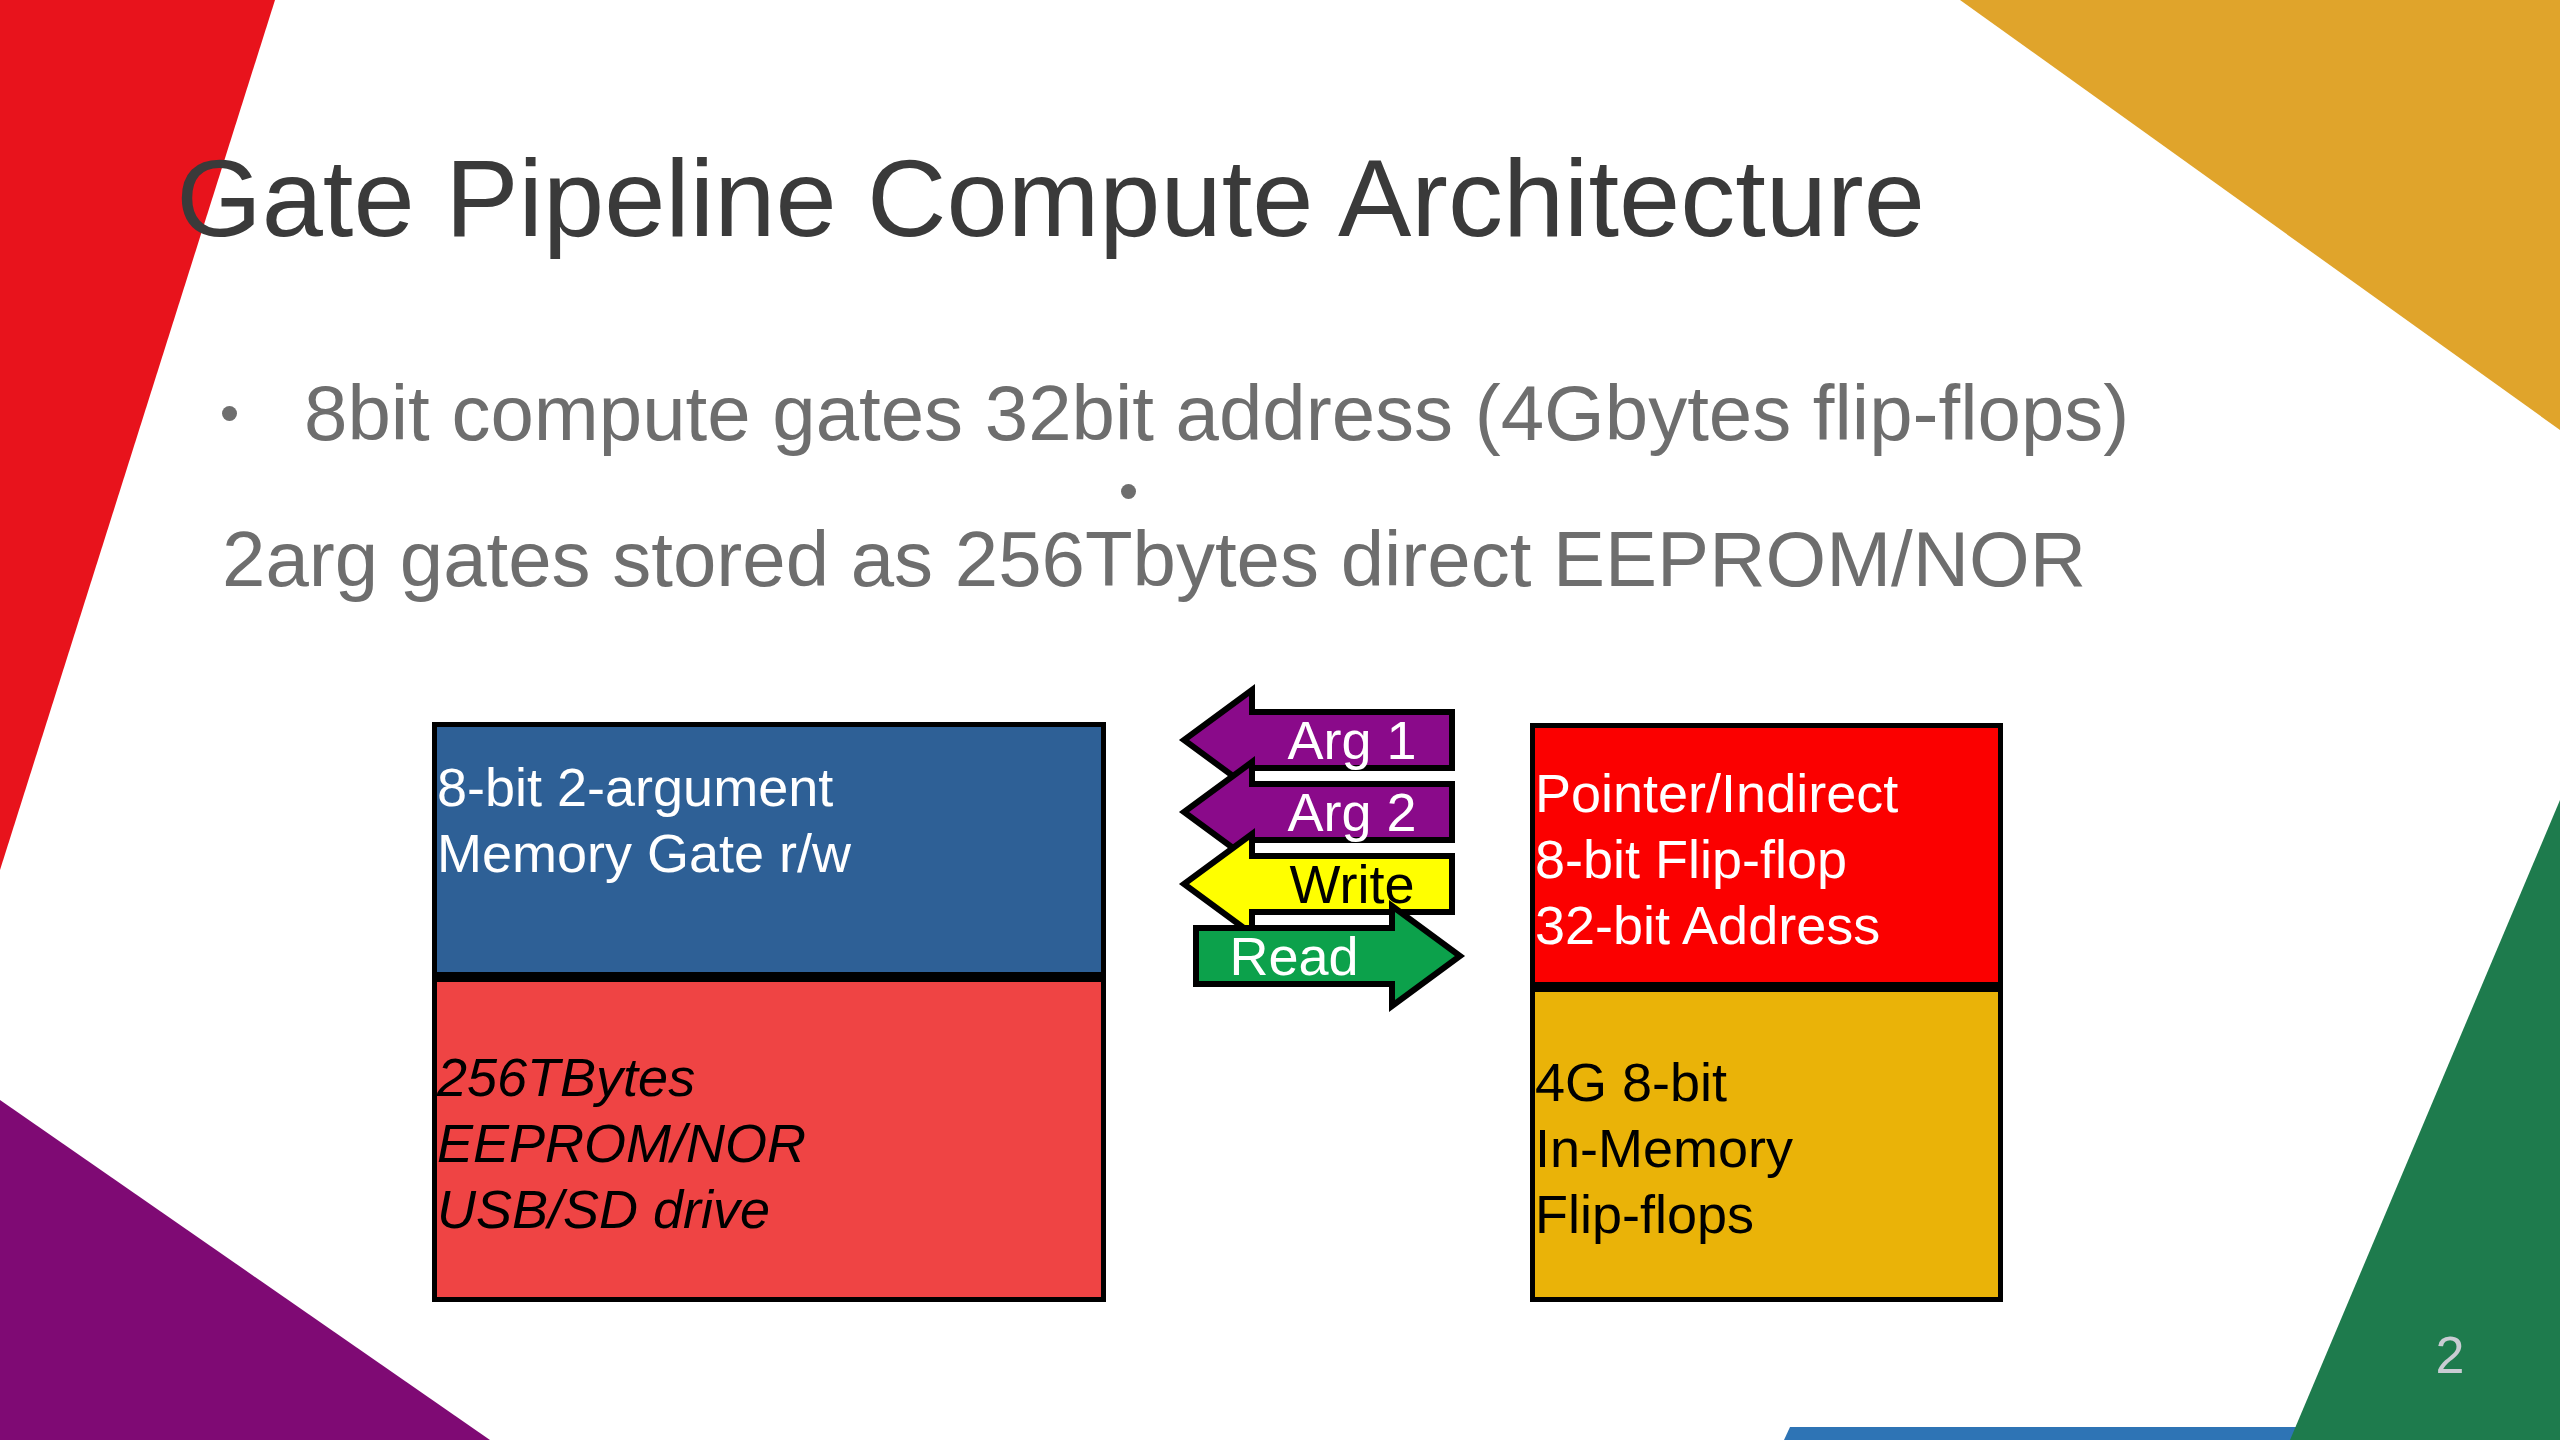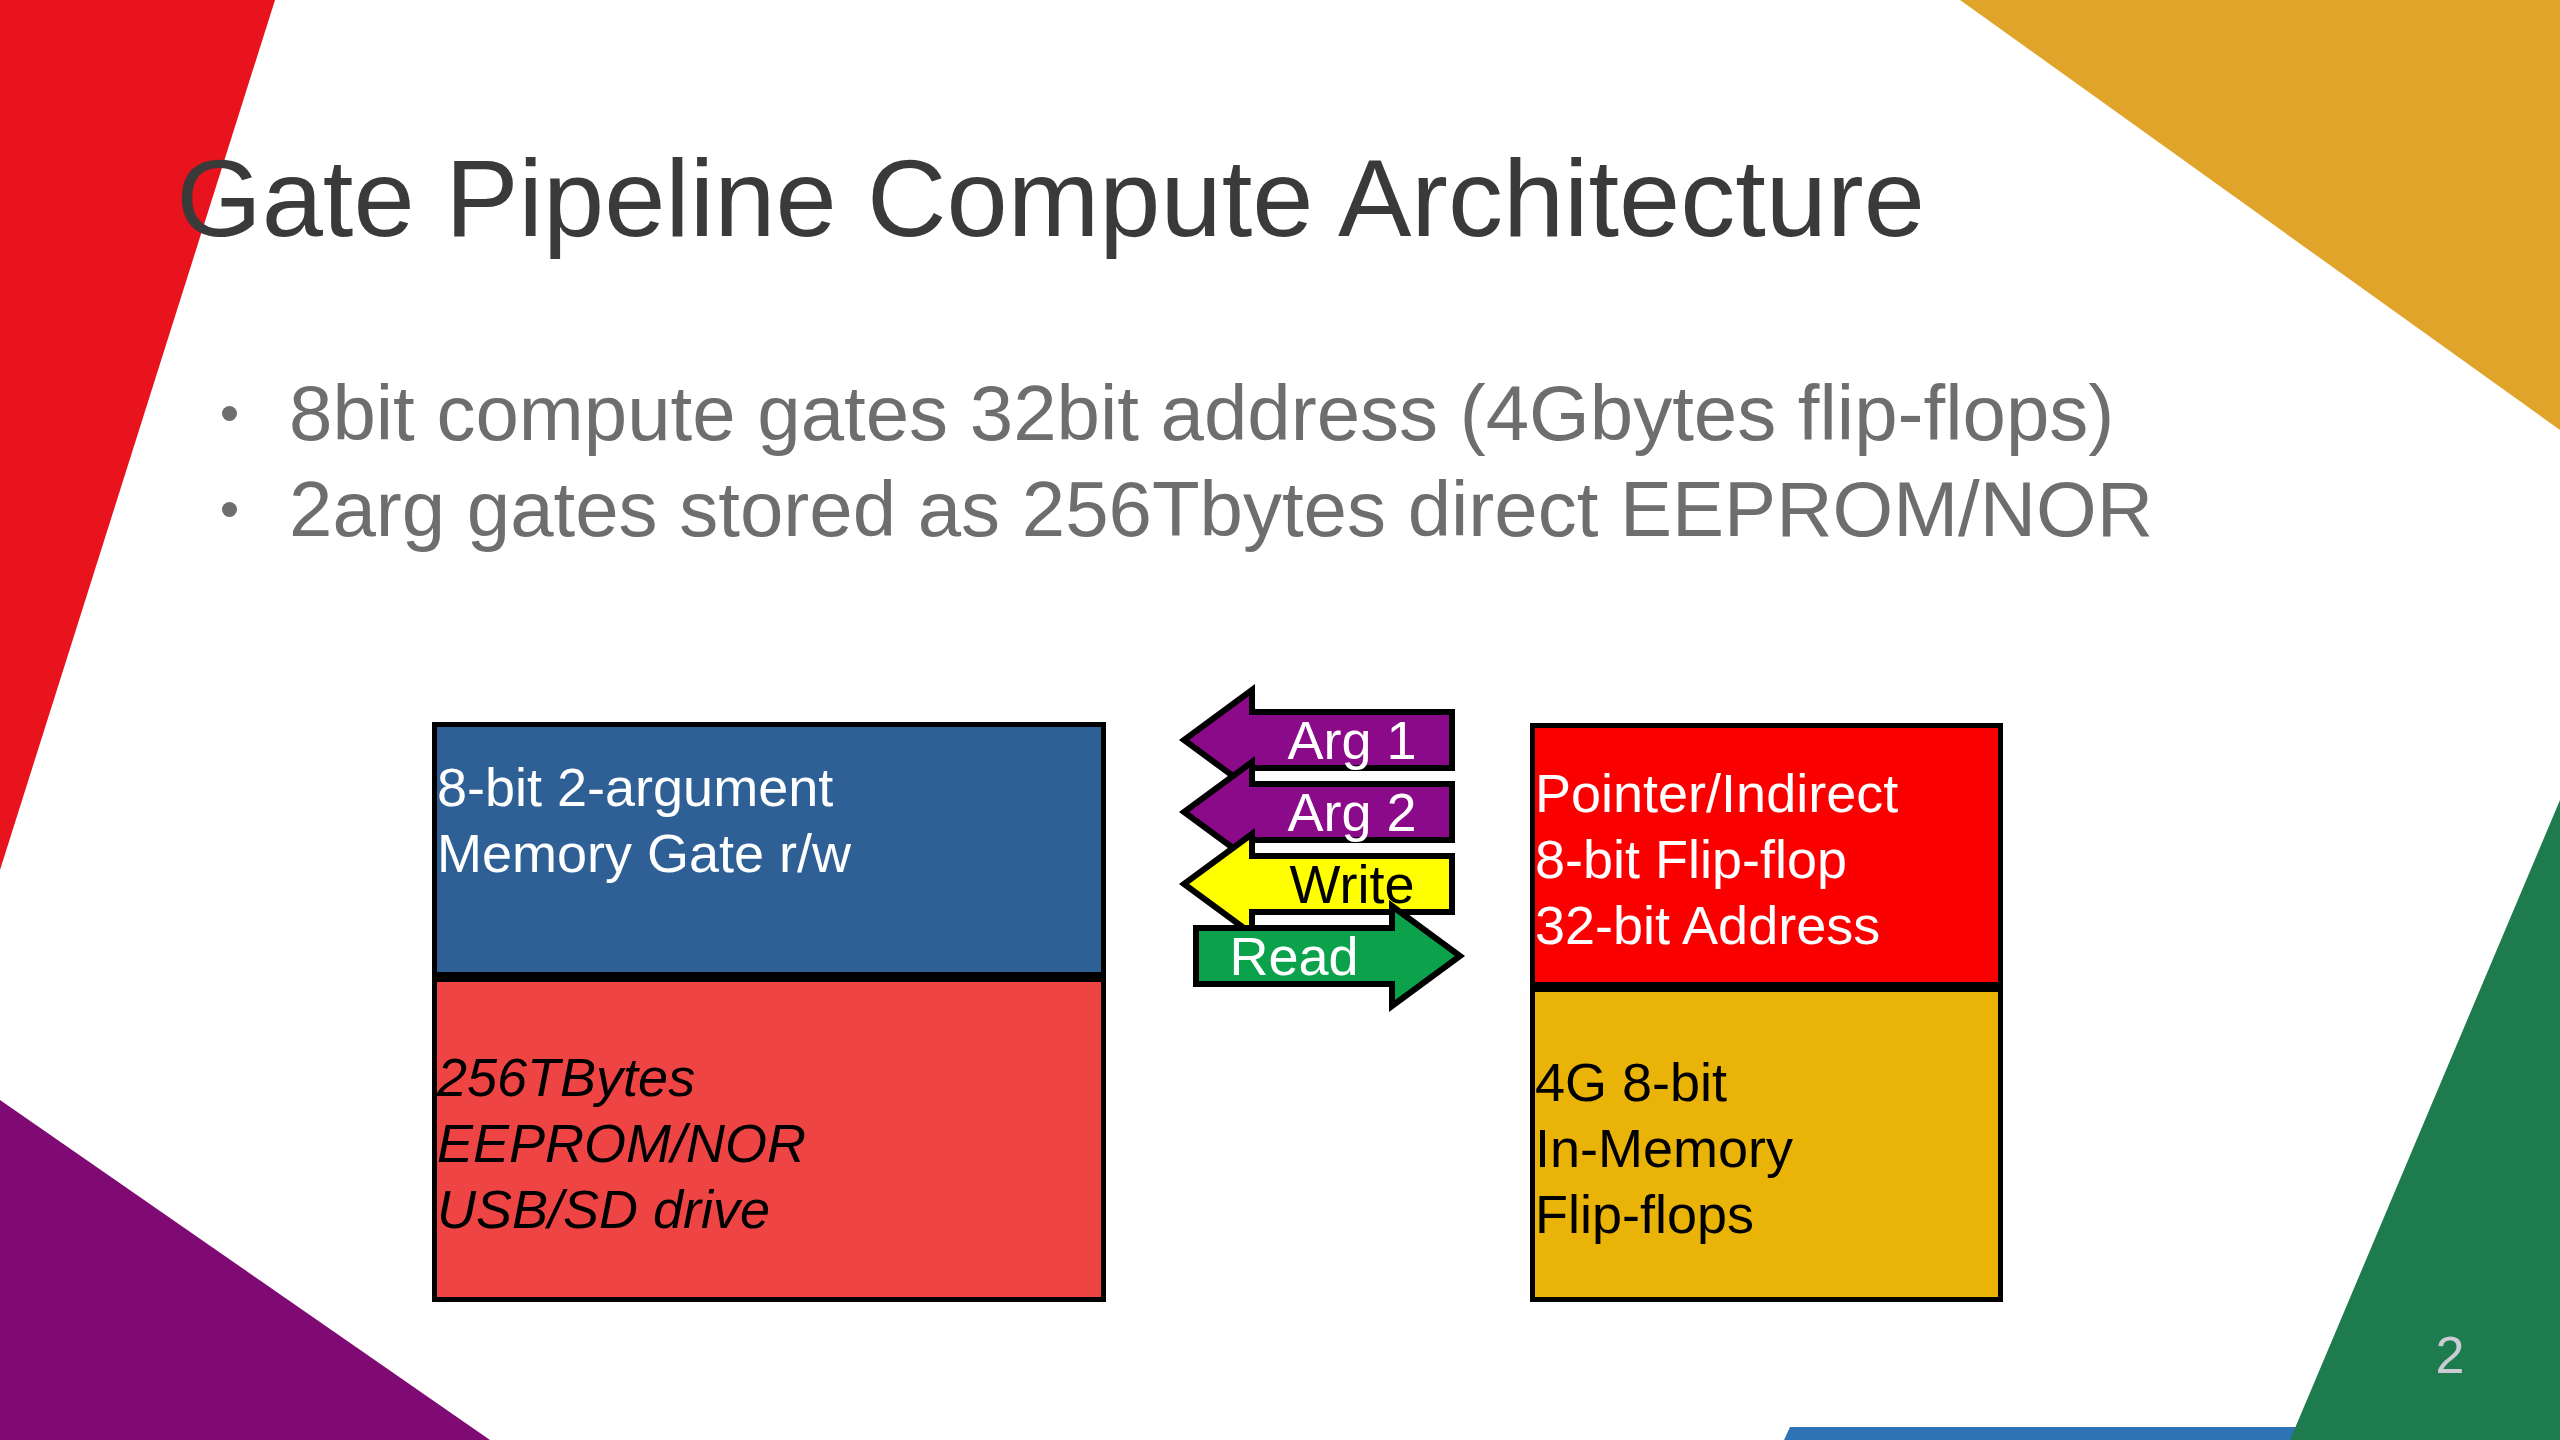--- a/index.html
+++ b/index.html
@@ -8,30 +8,30 @@
     background:#FFFFFF;
     font-family:"Liberation Sans", sans-serif;
   }
   .slide{position:absolute;inset:0;}
   .deco-svg{position:absolute;left:0;top:0;width:2560px;height:1440px;}
   .title{
     position:absolute;left:0;top:130px;width:2101px;
     text-align:center;font-size:110px;line-height:135px;
     color:#3A3A3A;white-space:nowrap;
   }
-  .bullet-row{position:absolute;left:222px;height:90px;display:flex;align-items:center;}
+  .bullet-row{position:absolute;left:222px;height:90px;display:flex;align-items:center;gap:15px;}
   .bullet-row .dot{
     width:15px;height:15px;border-radius:50%;background:#6E6E6E;
     margin-right:52px;flex:0 0 auto;
   }
   .bullet-row .btext{
     font-size:78px;color:#6E6E6E;white-space:nowrap;line-height:90px;
   }
   .bullet-1{top:368px;}
-  .bullet-2{top:464px;}
+  .bullet-2{top:484px;flex-direction:column;}
 
   .membox{position:absolute;box-sizing:border-box;}
   .membox .section{
     box-sizing:border-box;border:5px solid #000;
     text-align:left;font-size:54px;line-height:66px;
   }
   .leftbox{left:432px;top:722px;width:674px;}
   .leftbox .sec-top{height:255px;background:#2E6096;color:#FFFFFF;padding-top:27px;}
   .leftbox .sec-bottom{height:325px;background:#ef4444;color:#000000;padding-top:62px;font-style:italic;}
   .rightbox{left:1530px;top:723px;width:473px;}

